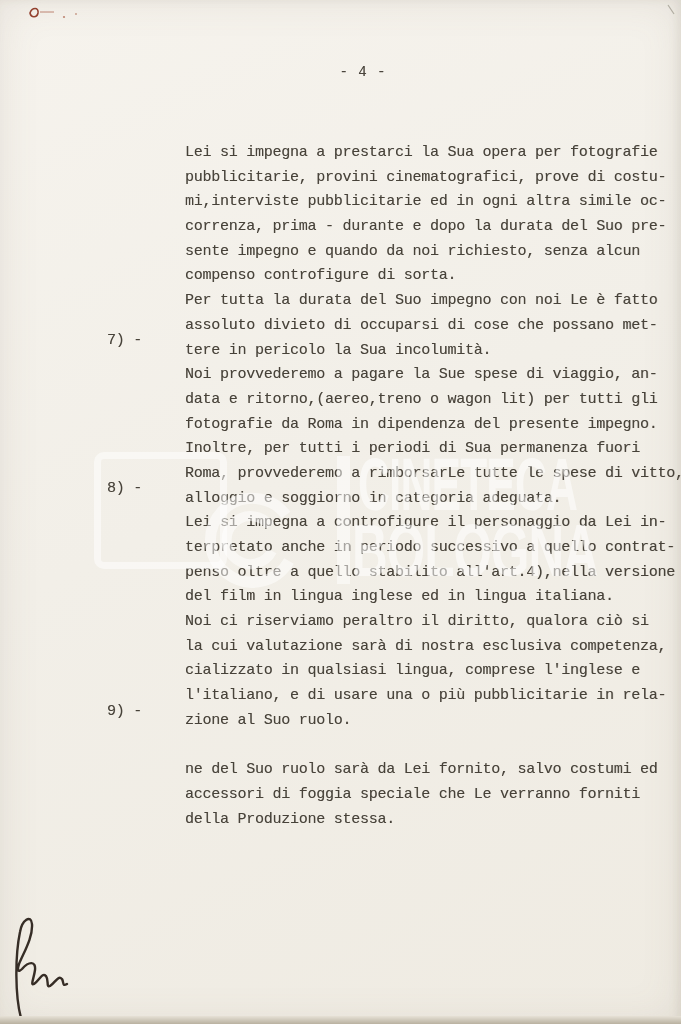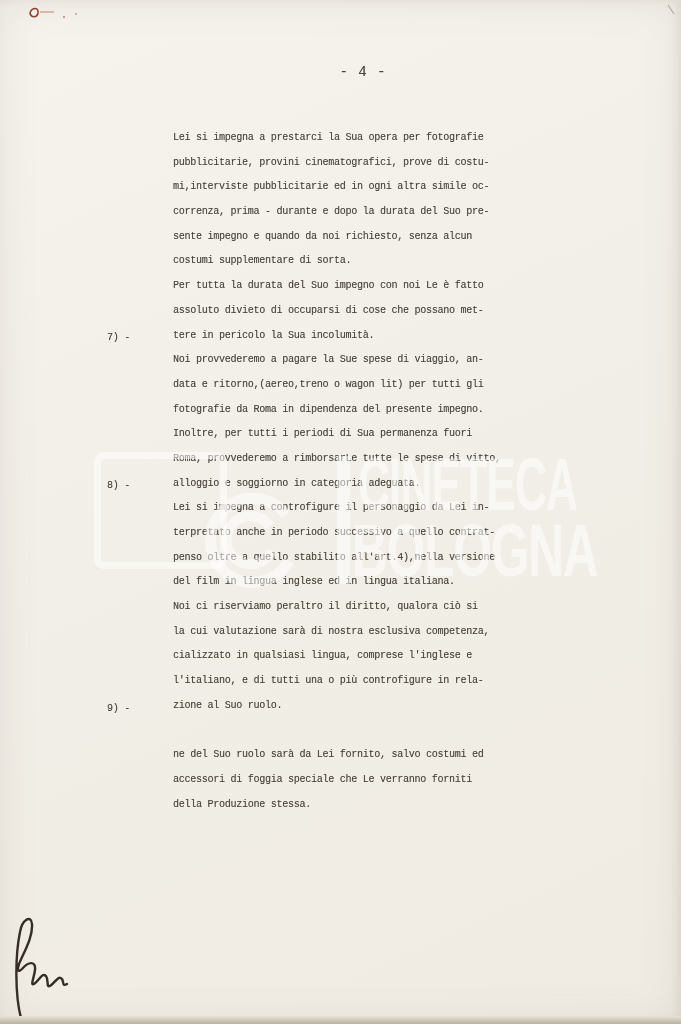--- a/index.html
+++ b/index.html
@@ -19,21 +19,21 @@
   .page-number{
     position:absolute;left:150px;top:64px;width:426px;text-align:center;
     font-size:14px;letter-spacing:1px;color:#4a453d;
     text-shadow:0.3px 0.3px 0.3px rgba(70,64,56,0.4);
   }
   .typed-block{
     position:absolute;left:150px;top:110px;width:440px;
   }
   .typed-line{
     position:relative;height:24.7px;white-space:pre;
-    font-size:10px;letter-spacing:-0.25px;color:#474239;
+    font-size:15px;letter-spacing:-0.25px;color:#474239;
     text-shadow:0.3px 0.3px 0.3px rgba(70,64,56,0.35);
   }
   .typed-line .marker{
     position:absolute;left:-43px;top:0;white-space:pre;
   }
   
   .watermark{position:absolute;inset:0;pointer-events:none;}
   .wm-frame{
     position:absolute;left:94px;top:452px;width:119px;height:103px;
     border:7px solid rgba(255,255,255,0.52);border-radius:10px;
@@ -92,21 +92,21 @@
     <div class="typed-line">
     <span class="marker"></span>
     <span class="line-text">correnza, prima - durante e dopo la durata del Suo pre-</span>
   </div>
     <div class="typed-line">
     <span class="marker"></span>
     <span class="line-text">sente impegno e quando da noi richiesto, senza alcun</span>
   </div>
     <div class="typed-line">
     <span class="marker"></span>
-    <span class="line-text">costumi supplementare di sorta.</span>
+    <span class="line-text">compenso controfigure di sorta.</span>
   </div>
     <div class="typed-line">
     <span class="marker"></span>
     <span class="line-text">Per tutta la durata del Suo impegno con noi Le è fatto</span>
   </div>
     <div class="typed-line">
     <span class="marker"></span>
     <span class="line-text">assoluto divieto di occuparsi di cose che possano met-</span>
   </div>
     <div class="typed-line">
@@ -160,21 +160,21 @@
     <div class="typed-line">
     <span class="marker"></span>
     <span class="line-text">la cui valutazione sarà di nostra esclusiva competenza,</span>
   </div>
     <div class="typed-line">
     <span class="marker"></span>
     <span class="line-text">cializzato in qualsiasi lingua, comprese l'inglese e</span>
   </div>
     <div class="typed-line">
     <span class="marker"></span>
-    <span class="line-text">l'italiano, e di tutti una o più controfigure in rela-</span>
+    <span class="line-text">l'italiano, e di usare una o più pubblicitarie in rela-</span>
   </div>
     <div class="typed-line">
     <span class="marker"></span>
     <span class="line-text">zione al Suo ruolo.</span>
   </div>
     <div class="typed-line">
     <span class="marker">9) -</span>
   </div>
     <div class="typed-line">
     <span class="marker"></span>

